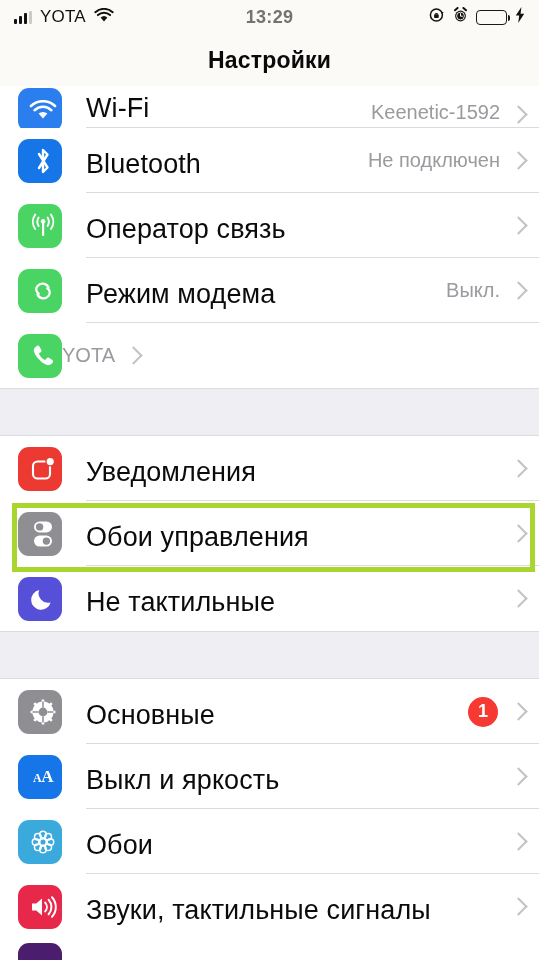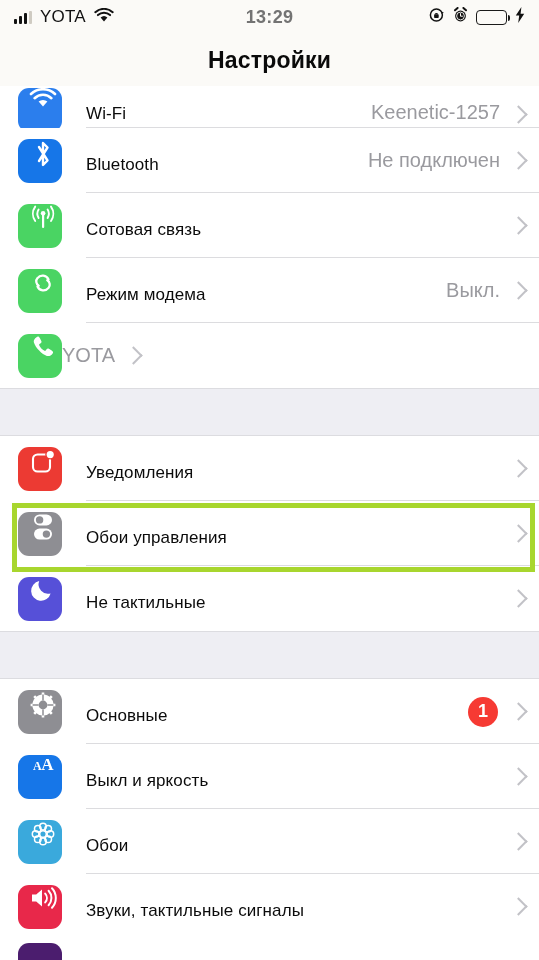--- a/index.html
+++ b/index.html
@@ -83,28 +83,28 @@
   }
   .row.clipped { height: 42px; align-items: flex-end; padding-bottom: 4px; }
   .row .sep {
     position: absolute; left: 86px; right: 0; bottom: 0;
     height: 1px; background: #dcdcdf;
   }
 
   .icon {
     width: 44px; height: 44px; border-radius: 11px;
     flex: 0 0 44px;
-    display: flex; align-items: flex-start; justify-content: center;
+    display: flex; align-items: center; justify-content: center;
     position: relative; overflow: hidden; padding-left: 6px;
   }
   .row.clipped .icon { margin-bottom: -8px; }
   .label {
     flex: 1 1 auto;
     margin-left: 24px;
-    font-size: 17px; color: #0b0b0b; letter-spacing: .1px;
+    font-size: 27px; color: #0b0b0b; letter-spacing: .1px;
     white-space: nowrap;
     margin-top: 8px;
   }
   .value {
     font-size: 20px; color: #9a9a9f; margin-right: 12px; white-space: nowrap;
   }
   .chevron {
     flex: 0 0 auto; width: 11px; height: 19px; position: relative;
   }
   .chevron::before {
@@ -219,21 +219,21 @@
 
       <div class="row clipped">
         <div class="icon ic-wifi">
           <svg width="28" height="21" viewBox="0 0 28 21">
             <path d="M14 18.4 L9.6 13.6 a6.6 6.6 0 0 1 8.8 0 Z" fill="#fff"></path>
             <path d="M5.6 10.2 a12 12 0 0 1 16.8 0" stroke="#fff" stroke-width="2.6" fill="none" stroke-linecap="round"></path>
             <path d="M2 6 a17.5 17.5 0 0 1 24 0" stroke="#fff" stroke-width="2.6" fill="none" stroke-linecap="round"></path>
           </svg>
         </div>
         <span class="label">Wi-Fi</span>
-        <span class="value">Keenetic-1257</span>
+        <span class="value">Keenetic-1592</span>
         <span class="chevron"></span>
         <span class="sep"></span>
       </div>
 
       <div class="row">
         <div class="icon ic-bt">
           <svg width="20" height="30" viewBox="0 0 20 30">
             <path d="M6 8 L14.5 21.5 L10 26 V4 L14.5 8.5 L6 22" stroke="#fff" stroke-width="2.4" fill="none" stroke-linejoin="round" stroke-linecap="round"></path>
           </svg>
         </div>
@@ -245,21 +245,21 @@
 
       <div class="row">
         <div class="icon ic-cell">
           <svg width="30" height="28" viewBox="0 0 30 28">
             <rect x="14" y="10" width="2.2" height="14" rx="1" fill="#fff"></rect>
             <circle cx="15.1" cy="9.2" r="2.3" fill="#fff"></circle>
             <path d="M10.6 5.6 a8 8 0 0 0 0 8.4 M19.6 5.6 a8 8 0 0 1 0 8.4" stroke="#fff" stroke-width="1.9" fill="none" stroke-linecap="round"></path>
             <path d="M7.2 2.6 a12.5 12.5 0 0 0 0 14.4 M23 2.6 a12.5 12.5 0 0 1 0 14.4" stroke="#fff" stroke-width="1.9" fill="none" stroke-linecap="round"></path>
           </svg>
         </div>
-        <span class="label">Сотовая связь</span>
+        <span class="label">Оператор связь</span>
 
         <span class="chevron"></span>
         <span class="sep"></span>
       </div>
 
       <div class="row">
         <div class="icon ic-hotspot">
           <svg width="28" height="28" viewBox="0 0 28 28">
             <path d="M19.5 10.5 a6.4 6.4 0 0 0 -11 -1.4 a5 5 0 0 0 1.2 7.6" stroke="#fff" stroke-width="2.3" fill="none" stroke-linecap="round"></path>
             <path d="M8.5 17.5 a6.4 6.4 0 0 0 11 1.4 a5 5 0 0 0 -1.2 -7.6" stroke="#fff" stroke-width="2.3" fill="none" stroke-linecap="round"></path>

